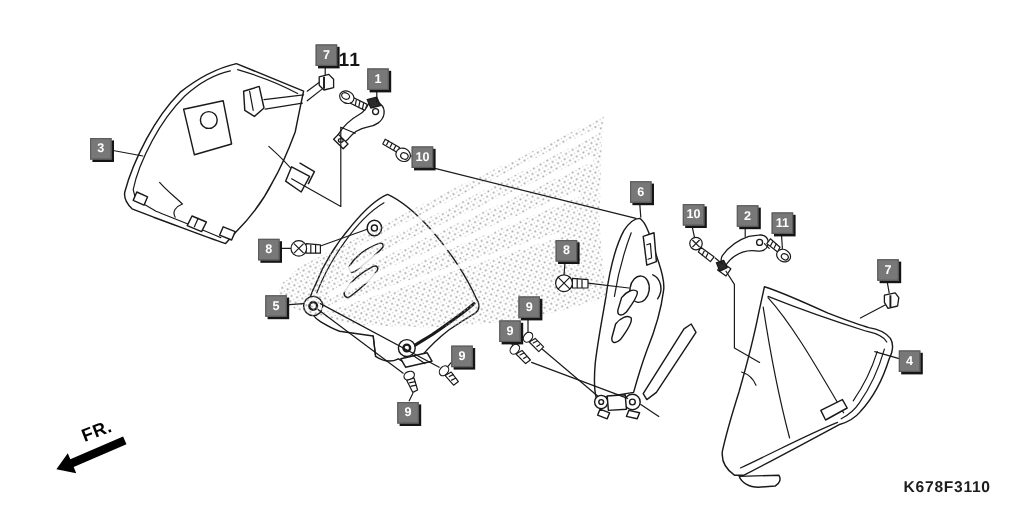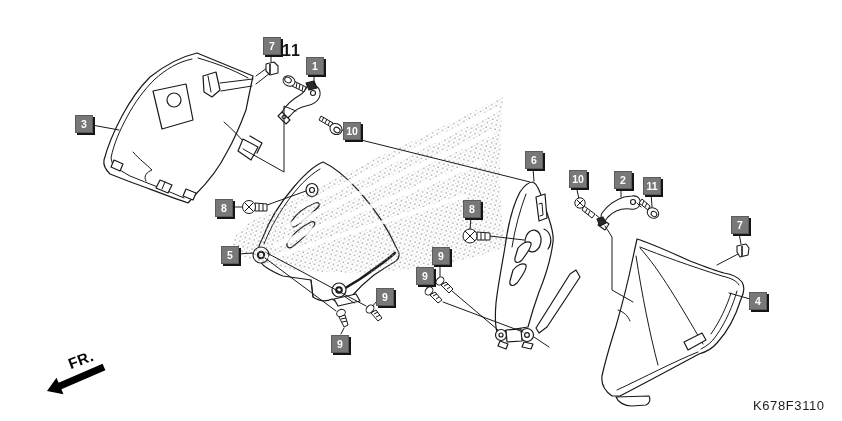--- a/index.html
+++ b/index.html
@@ -16,21 +16,21 @@
     user-select:none;cursor:pointer;
   }
   .plain-num{
     position:absolute;color:#161616;font-size:16px;font-weight:600;letter-spacing:1px;
   }
   .fr-label{
     position:absolute;color:#000;font-size:15px;font-weight:bold;
     transform:rotate(-21deg);letter-spacing:0.5px;
   }
   .code-label{
-    position:absolute;color:#1c1c1c;font-size:13px;letter-spacing:0.6px;font-weight:400;
+    position:absolute;color:#1c1c1c;font-size:13px;letter-spacing:0.6px;font-weight:700;
   }
 </style>
 </head>
 <body>
 
 <div class="stage">
 
 <svg width="842" height="421" viewBox="0 0 842 421">
   <defs>
     <pattern id="dots" width="4.6" height="4.6" patternUnits="userSpaceOnUse" patternTransform="rotate(14)">

